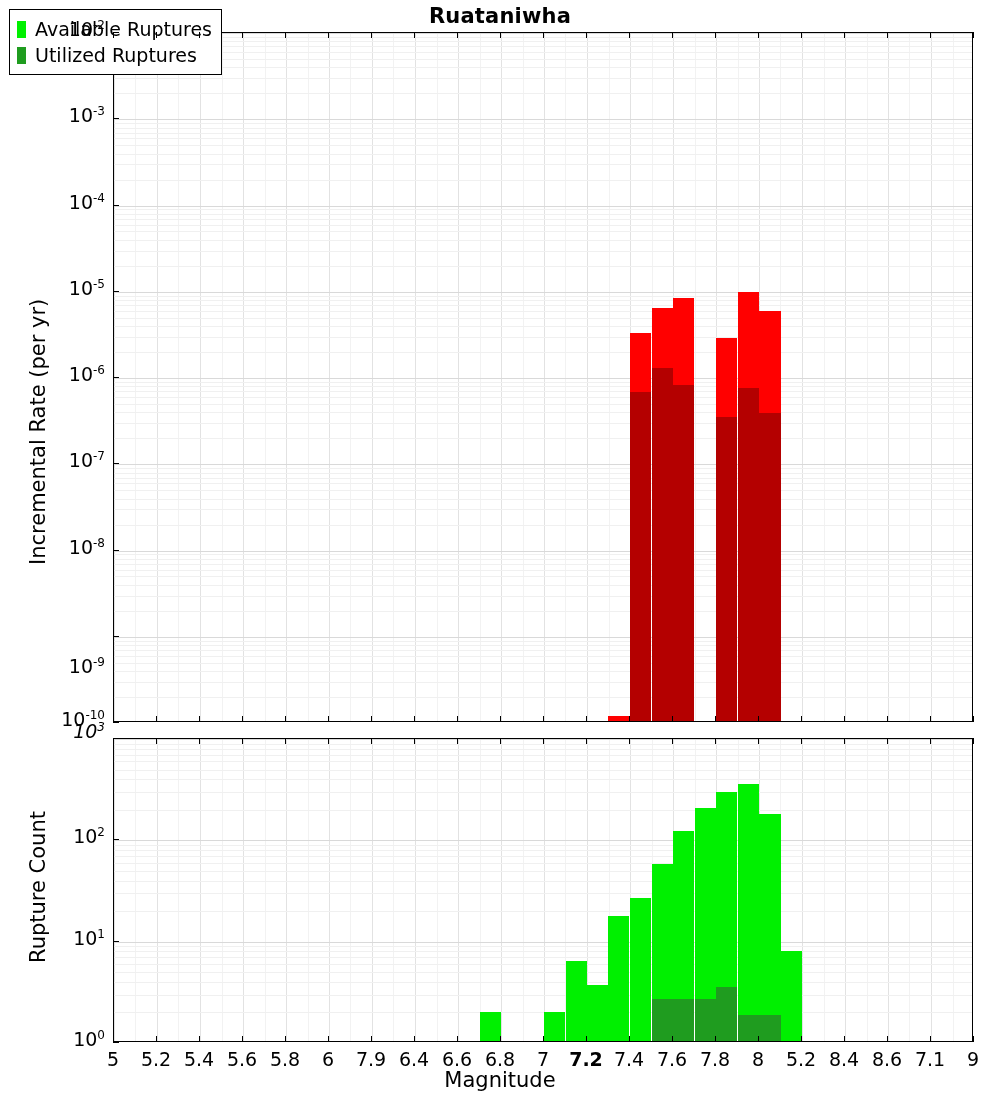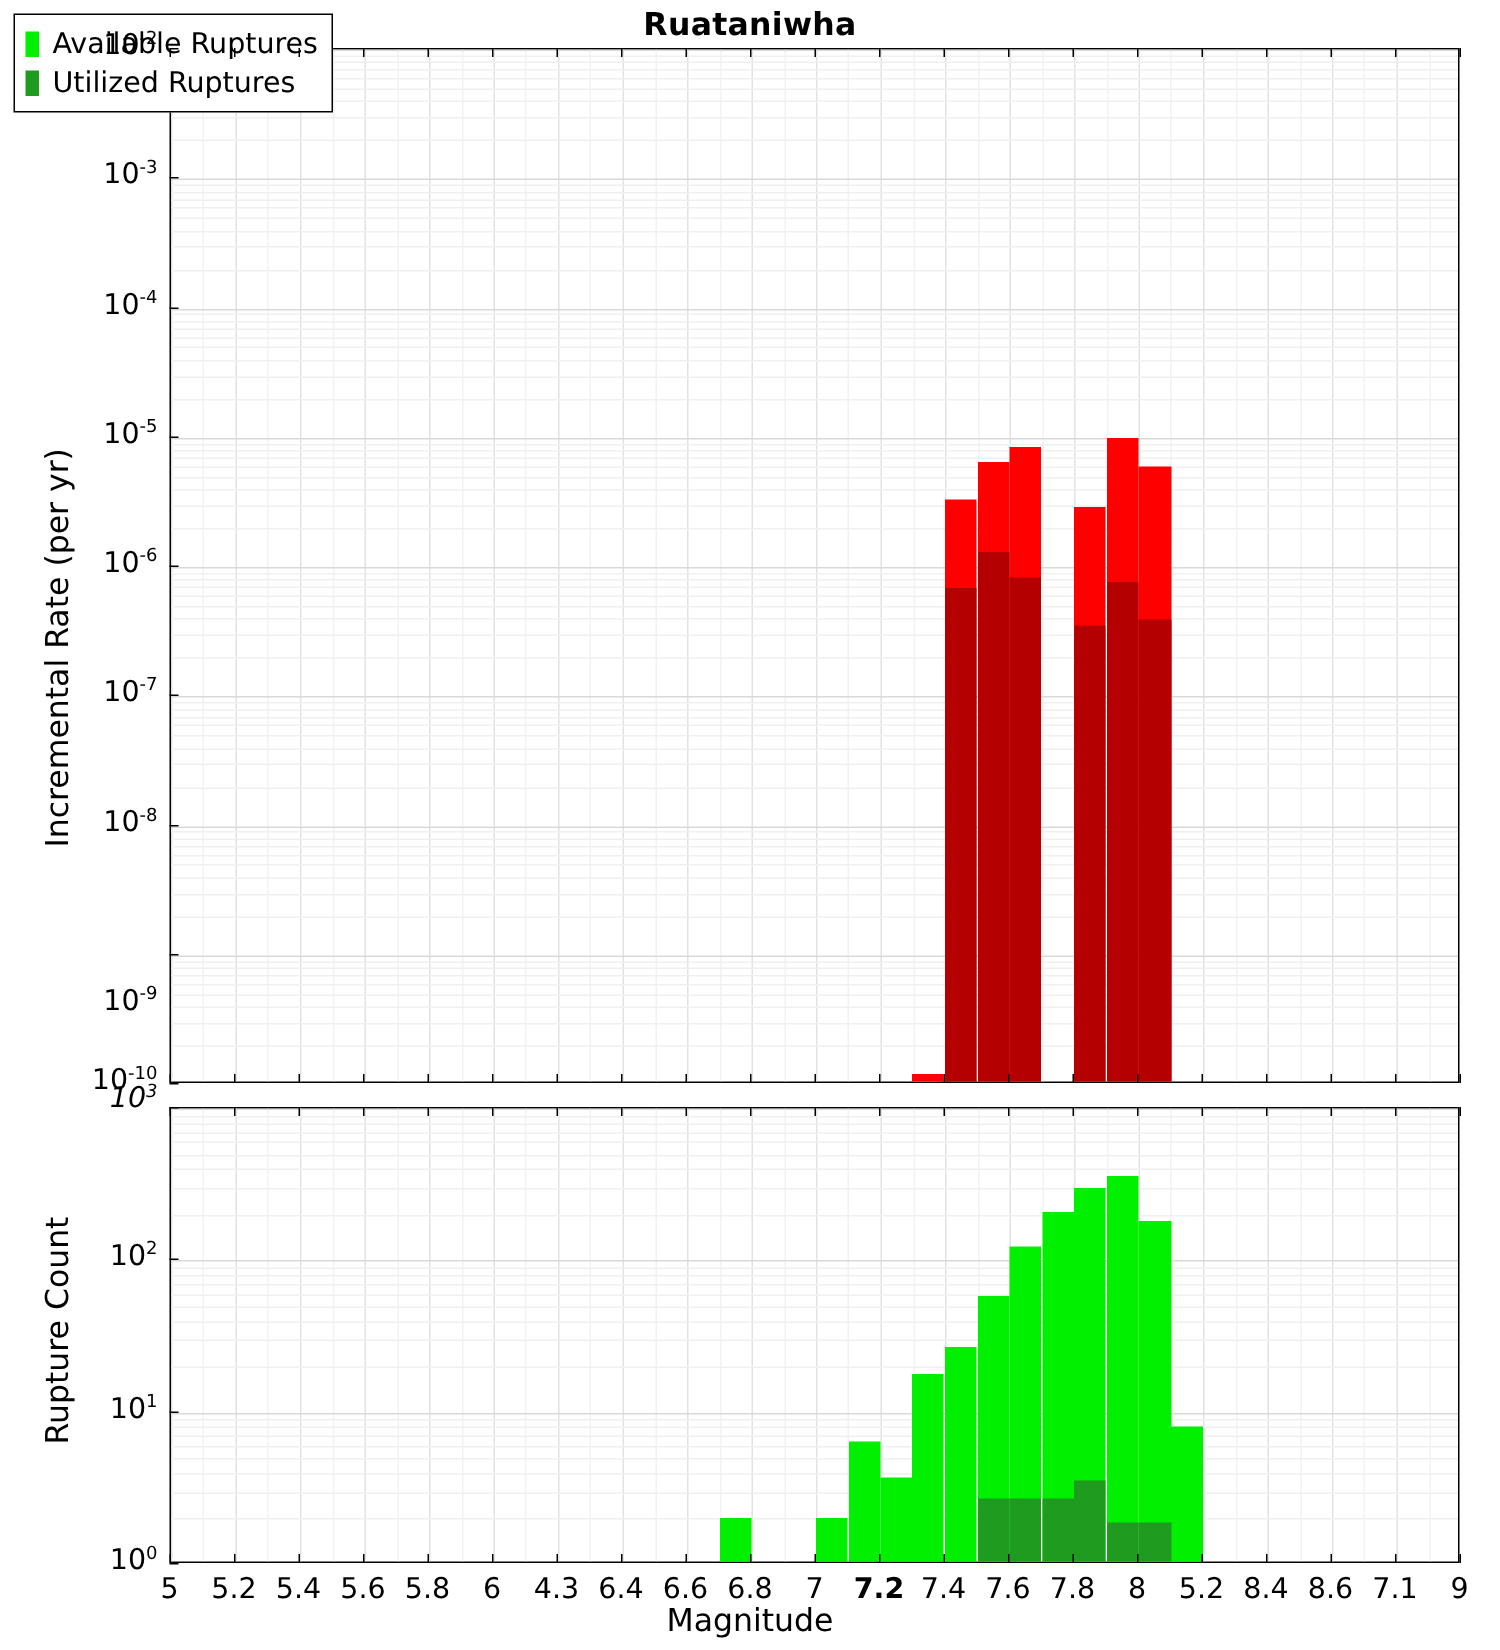--- a/index.html
+++ b/index.html
@@ -485,21 +485,21 @@
       <div class="tickmark-x" style="left: 242px; top: 738px;"></div>
       <div class="xtick-label" style="left: 202px; width: 80px; top: 1048px;">5.6</div>
       <div class="tickmark-x" style="left: 285px; top: 1036px;"></div>
       <div class="tickmark-x" style="left: 285px; top: 738px;"></div>
       <div class="xtick-label" style="left: 245px; width: 80px; top: 1048px;">5.8</div>
       <div class="tickmark-x" style="left: 328px; top: 1036px;"></div>
       <div class="tickmark-x" style="left: 328px; top: 738px;"></div>
       <div class="xtick-label" style="left: 288px; width: 80px; top: 1048px;">6</div>
       <div class="tickmark-x" style="left: 371px; top: 1036px;"></div>
       <div class="tickmark-x" style="left: 371px; top: 738px;"></div>
-      <div class="xtick-label" style="left: 331px; width: 80px; top: 1048px;">4.3</div>
+      <div class="xtick-label" style="left: 331px; width: 80px; top: 1048px;">7.9</div>
       <div class="tickmark-x" style="left: 414px; top: 1036px;"></div>
       <div class="tickmark-x" style="left: 414px; top: 738px;"></div>
       <div class="xtick-label" style="left: 374px; width: 80px; top: 1048px;">6.4</div>
       <div class="tickmark-x" style="left: 457px; top: 1036px;"></div>
       <div class="tickmark-x" style="left: 457px; top: 738px;"></div>
       <div class="xtick-label" style="left: 417px; width: 80px; top: 1048px;">6.6</div>
       <div class="tickmark-x" style="left: 500px; top: 1036px;"></div>
       <div class="tickmark-x" style="left: 500px; top: 738px;"></div>
       <div class="xtick-label" style="left: 460px; width: 80px; top: 1048px;">6.8</div>
       <div class="tickmark-x" style="left: 543px; top: 1036px;"></div>

